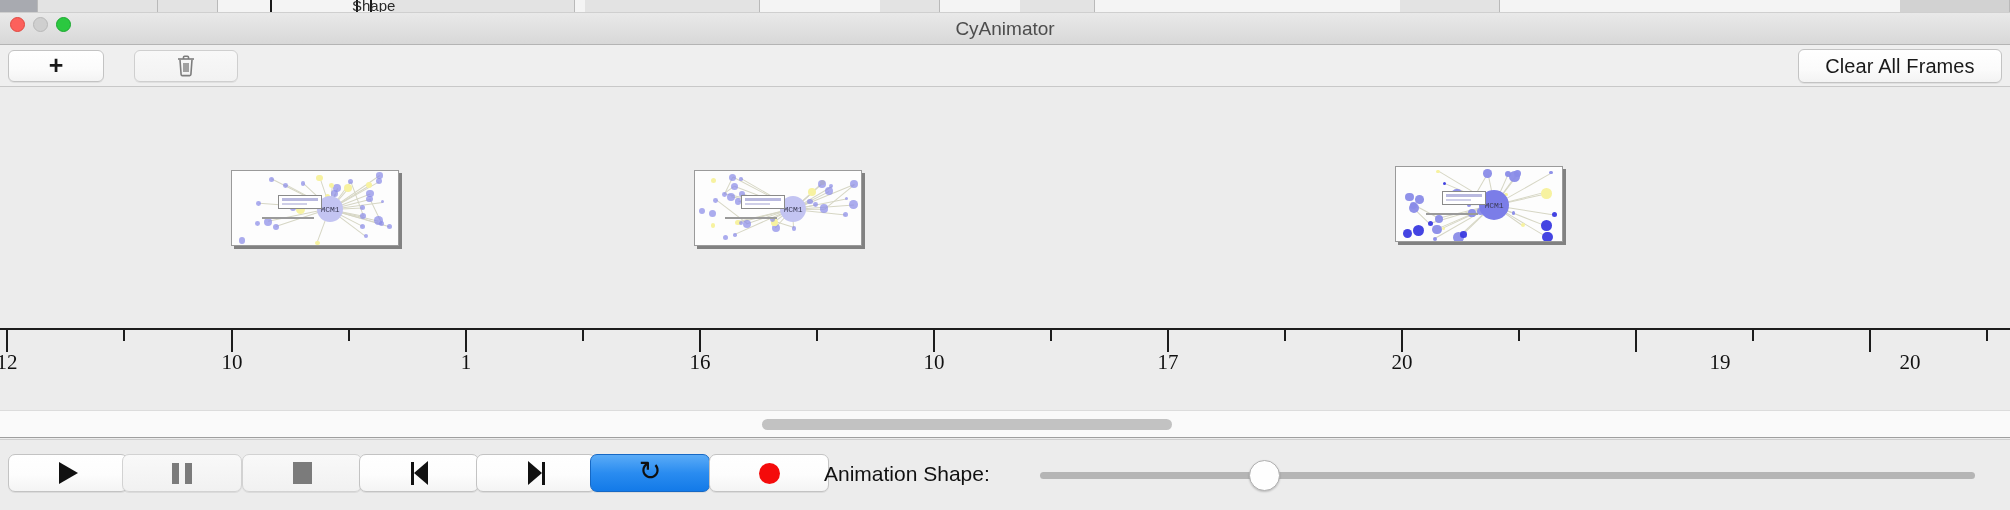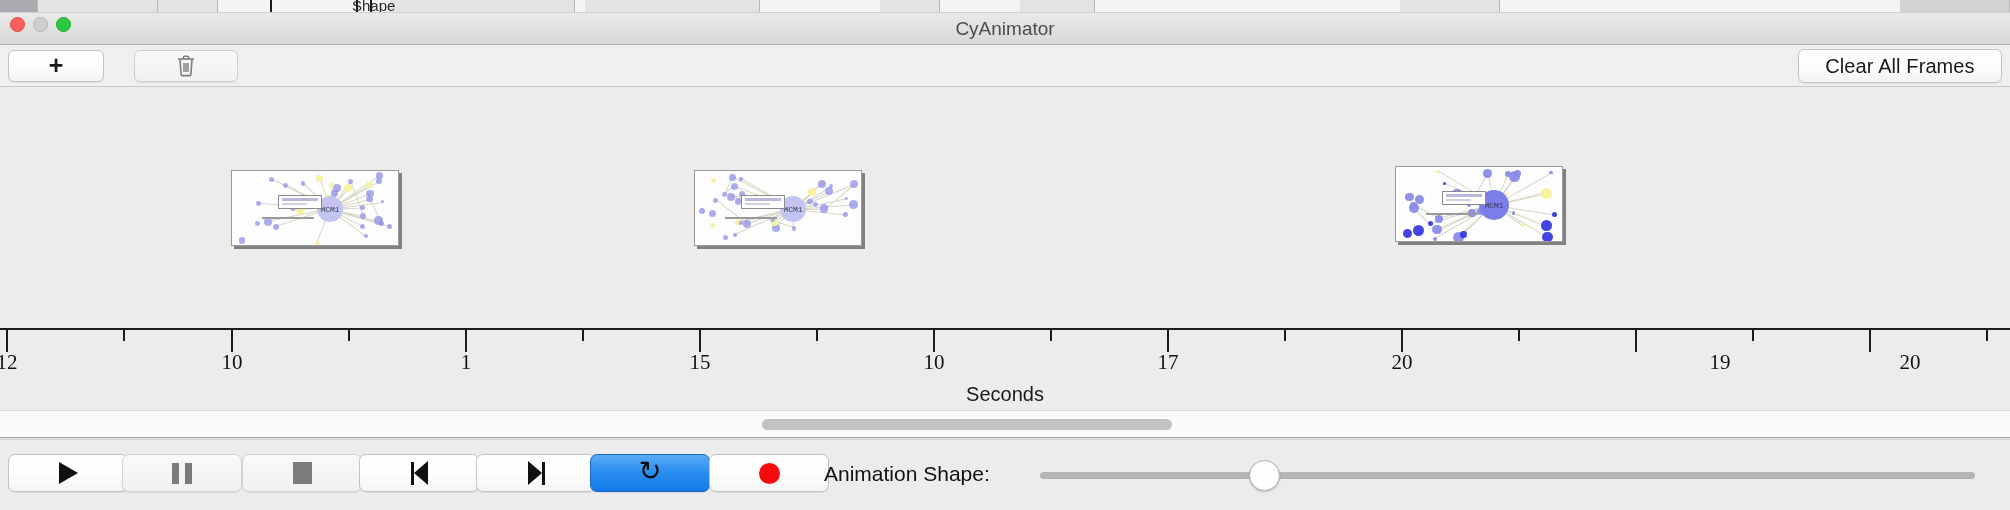--- a/index.html
+++ b/index.html
@@ -485,39 +485,38 @@
         <div class="tick major" style="left: 6px;"></div>
         <div class="lbl" style="left: 7px;">12</div>
         <div class="tick minor" style="left: 123px;"></div>
         <div class="tick major" style="left: 231px;"></div>
         <div class="lbl" style="left: 232px;">10</div>
         <div class="tick minor" style="left: 348px;"></div>
         <div class="tick major" style="left: 465px;"></div>
         <div class="lbl" style="left: 466px;">1</div>
         <div class="tick minor" style="left: 582px;"></div>
         <div class="tick major" style="left: 699px;"></div>
-        <div class="lbl" style="left: 700px;">15</div>
+        <div class="lbl" style="left: 700px;">16</div>
         <div class="tick minor" style="left: 816px;"></div>
         <div class="tick major" style="left: 933px;"></div>
         <div class="lbl" style="left: 934px;">10</div>
         <div class="tick minor" style="left: 1050px;"></div>
         <div class="tick major" style="left: 1167px;"></div>
         <div class="lbl" style="left: 1168px;">17</div>
         <div class="tick minor" style="left: 1284px;"></div>
         <div class="tick major" style="left: 1401px;"></div>
         <div class="lbl" style="left: 1402px;">20</div>
         <div class="tick minor" style="left: 1518px;"></div>
         <div class="tick major" style="left: 1635px;"></div>
         <div class="lbl" style="left: 1720px;">19</div>
         <div class="tick minor" style="left: 1752px;"></div>
         <div class="tick major" style="left: 1869px;"></div>
         <div class="lbl" style="left: 1910px;">20</div>
         <div class="tick minor" style="left: 1986px;"></div>
       </div>
-    <div id="ruler-unit">Seconds</div>
   </div>
 </div>
 
 <div id="hscroll">
   <div id="hscroll-thumb" style="left: 762px; width: 410px;"></div>
 </div>
 
 <div id="controls">
   <div class="ctrl" id="play-btn">
     <span class="ico ico-play"></span>

